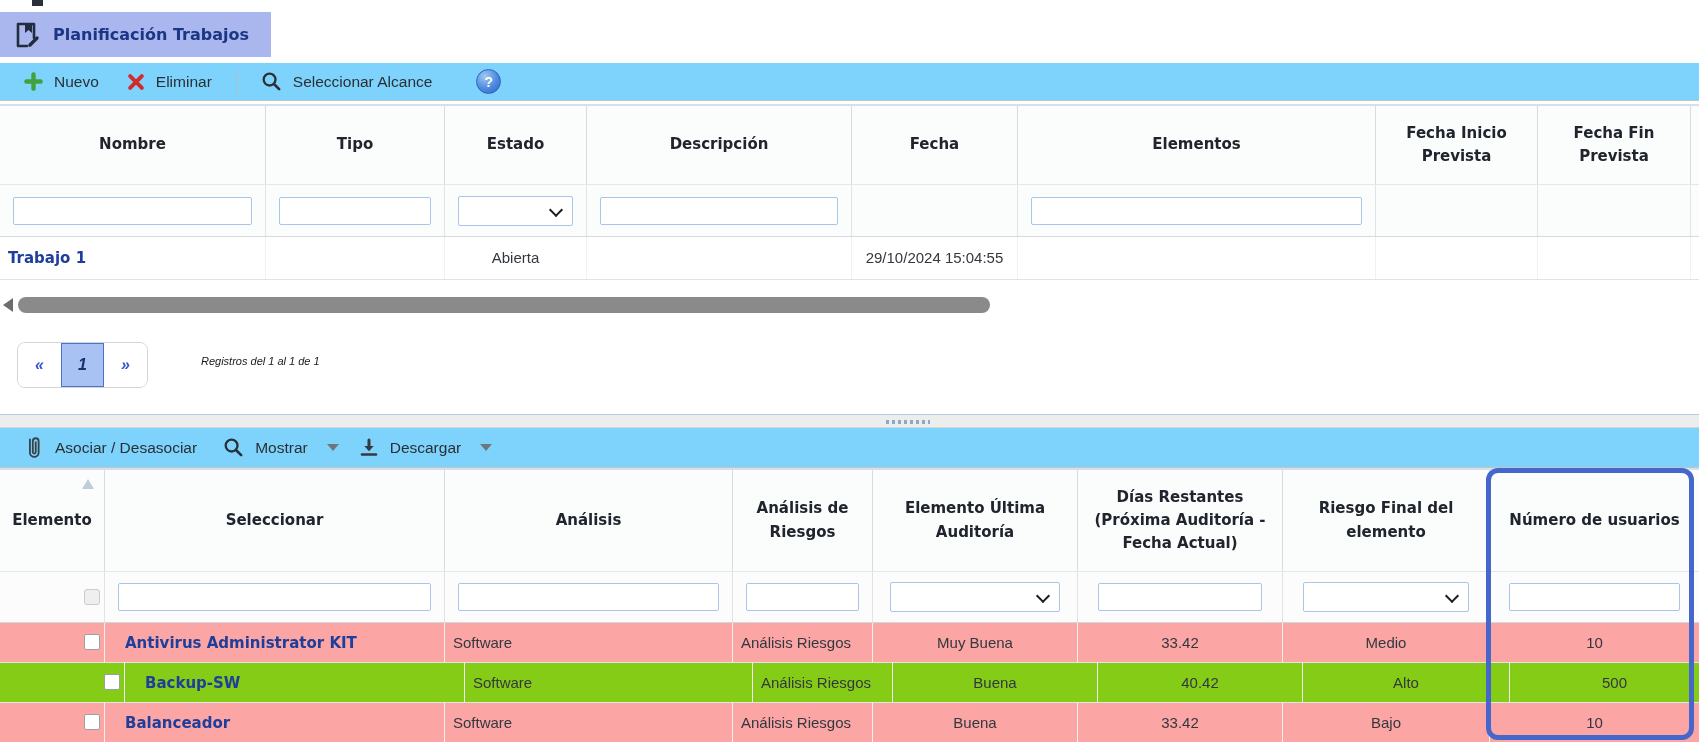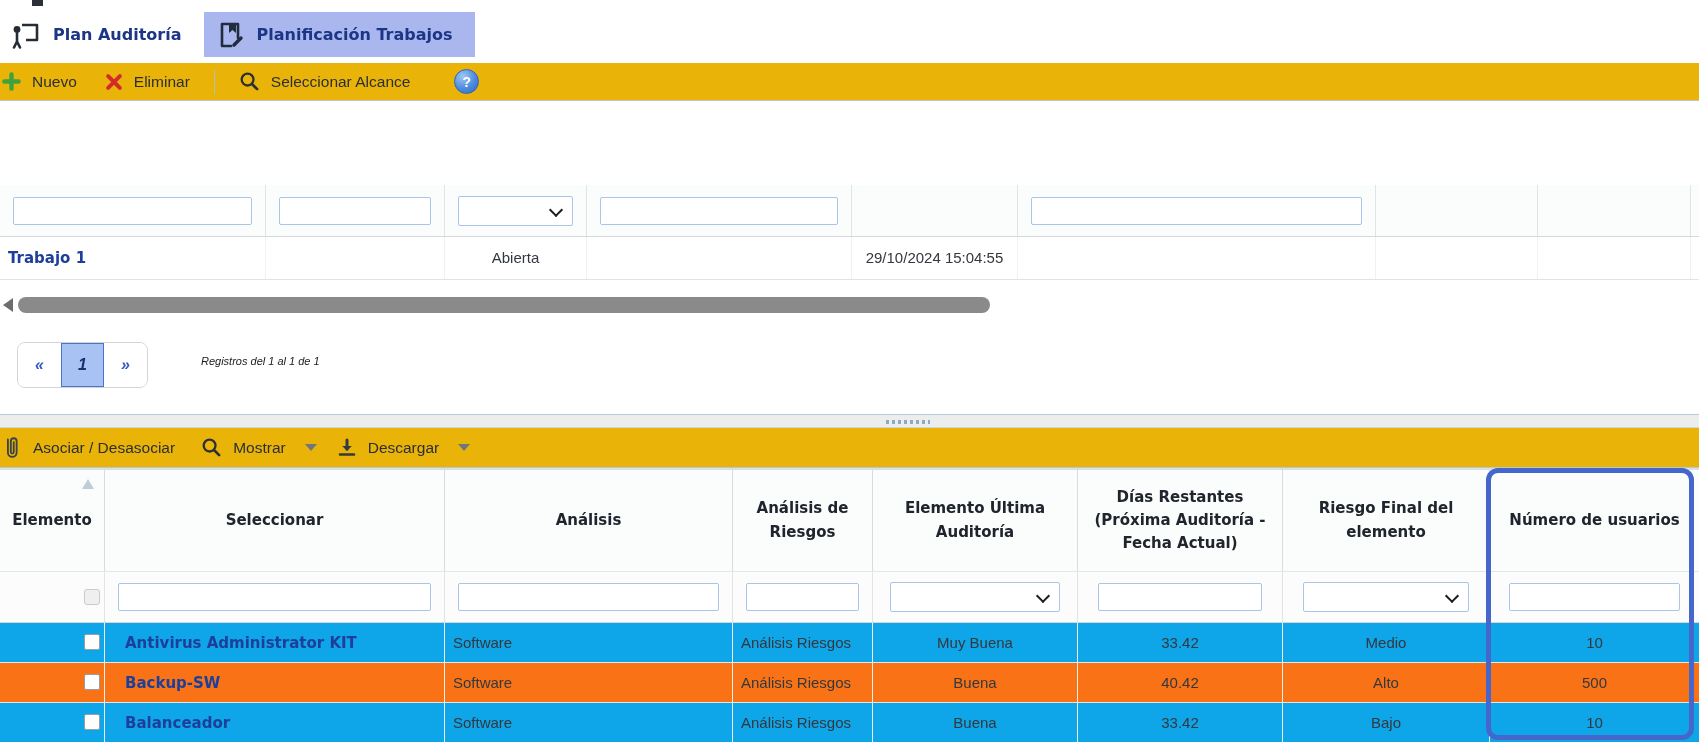--- a/index.html
+++ b/index.html
@@ -11,22 +11,22 @@
   .fragment{left:32px;top:0;width:11px;height:6px;background:#2b3038;}
 
   
   .tabs{left:0;top:12px;height:45px;display:flex;align-items:stretch;}
   .tab{display:flex;align-items:center;gap:11px;padding:0 22px 0 10px;cursor:pointer;}
   .tab .tlabel{font-family:"DejaVu Sans",sans-serif;font-weight:bold;font-size:16px;color:#1c3585;}
   .tab.selected{background:#a9b7ee;}
   .tab-ico{width:32px;height:32px;display:block;}
 
   
-  .toolbar{left:0;width:1699px;background:#eab308;border-bottom:1px solid #c0c6c6;
-           display:flex;align-items:center;padding-left:2px;box-sizing:border-box;gap:14px;}
+  .toolbar{left:0;width:1699px;background:#7dd3fc;border-bottom:1px solid #c0c6c6;
+           display:flex;align-items:center;padding-left:24px;box-sizing:border-box;gap:14px;}
   .toolbar1{top:63px;height:38px;}
   .toolbar2{top:428px;height:40px;}
   .tb-btn{display:flex;align-items:center;gap:11px;cursor:pointer;color:#2b2f35;font-size:15.5px;background:none;border:none;font-family:inherit;padding:0;}
   .tb-sep{width:1px;height:24px;background:#b7bdbd;margin:0 10px;}
   .help{width:23px;height:23px;border-radius:50%;margin-left:30px;
         background:radial-gradient(circle at 35% 28%, #9ec9f2, #4d8ade 55%, #2f66be);
         border:1px solid #2f66be;color:#fff;font-weight:bold;font-size:14px;
         display:flex;align-items:center;justify-content:center;cursor:pointer;}
   .caret{width:0;height:0;border-left:6px solid transparent;border-right:6px solid transparent;
          border-top:7px solid #6e787c;margin-left:8px;}
@@ -83,23 +83,23 @@
   .splitter{left:0;top:414px;width:1699px;height:14px;background:#eceeee;
             border-top:1px solid #b3cbdd;border-bottom:1px solid #d2d6d6;box-sizing:border-box;}
   .split-dots{position:absolute;left:886px;top:5px;width:44px;height:4px;cursor:row-resize;
             background:repeating-linear-gradient(90deg,#8ca9c6 0 3px,transparent 3px 6px);}
 
   
   .t2-head{left:0;top:468px;width:1699px;height:104px;border-top:2px solid #d5e1ea;
            background:#fbfcfc;border-bottom:1px solid #e3e7ea;box-sizing:border-box;}
   .t2-filter{left:0;top:572px;width:1699px;height:51px;background:#fcfcfc;
            border-bottom:1px solid #d4d7da;box-sizing:border-box;}
-  .t2-row{width:1699px;height:40px;background:#0ea5e9;border-bottom:1px solid #e2e5e7;
+  .t2-row{width:1699px;height:40px;background:#fca5a5;border-bottom:1px solid #e2e5e7;
            box-sizing:border-box;line-height:39px;}
-  .t2-row.alt{background:#f97316;}
+  .t2-row.alt{background:#84cc16;padding-left:20px;}
   .t2r1{left:0;top:623px;} .t2r2{left:0;top:663px;} .t2r3{left:0;top:703px;}
   .sort-asc{position:absolute;right:10px;top:9px;width:0;height:0;
             border-left:6px solid transparent;border-right:6px solid transparent;
             border-bottom:10px solid #c0ccd8;}
   .cb{appearance:none;-webkit-appearance:none;width:16px;height:16px;border:1px solid #999fa4;
       border-radius:2px;background:#fff;margin:0;cursor:pointer;}
   .cb.dis{background:#efefef;border-color:#c9cbcc;border-radius:3px;}
   .cb-pos{position:absolute;left:84px;}
   .clip{display:block;width:100%;overflow:hidden;white-space:nowrap;padding-left:8px;box-sizing:border-box;}
 
@@ -108,28 +108,20 @@
           border-radius:12px;box-sizing:border-box;pointer-events:none;z-index:9;}
 </style>
 </head>
 <body>
 
 <div class="screen">
 
   <div class="abs fragment"></div>
 
   <div class="abs tabs">
-    <div class="tab">
-      <svg class="tab-ico" viewBox="0 0 32 32">
-        <path d="M12 6 h15 v15 h-11" fill="none" stroke="#262c36" stroke-width="2.6" stroke-linejoin="round"></path>
-        <circle cx="7" cy="10.5" r="3.4" fill="#262c36"></circle>
-        <path d="M7 14.5 v8 M7 22.5 l-3 6 M7 22.5 l3 6" fill="none" stroke="#262c36" stroke-width="2.6" stroke-linecap="round"></path>
-      </svg>
-      <span class="tlabel">Plan Auditoría</span>
-    </div>
     <div class="tab selected">
       <svg class="tab-ico" viewBox="0 0 32 32">
         <path d="M8 5 h16 v14 M8 5 v22 h9" fill="none" stroke="#222c3e" stroke-width="2.6" stroke-linecap="round" stroke-linejoin="round"></path>
         <path d="M15 5 v9 l3.5-3 3.5 3 V5 z" fill="#222c3e"></path>
         <path d="M20 26 l7-7" stroke="#222c3e" stroke-width="3.4" stroke-linecap="round"></path>
         <path d="M18.5 27.5 l1.2-3 2 2 z" fill="#222c3e"></path>
       </svg>
       <span class="tlabel">Planificación Trabajos</span>
     </div>
   </div>
@@ -153,20 +145,31 @@
         <circle cx="9" cy="9" r="6.2" fill="none" stroke="#2b3036" stroke-width="2.4"></circle>
         <path d="M13.6 13.6 L19 19" stroke="#2b3036" stroke-width="2.8" stroke-linecap="round"></path>
       </svg>
       <span>Seleccionar Alcance</span>
     </button>
     <div class="help">
       <span>?</span>
     </div>
   </div>
 
+  <div class="abs grid t1-grid t1-head">
+    <div class="hc">Nombre</div>
+    <div class="hc">Tipo</div>
+    <div class="hc">Estado</div>
+    <div class="hc">Descripción</div>
+    <div class="hc">Fecha</div>
+    <div class="hc">Elementos</div>
+    <div class="hc">Fecha Inicio Prevista</div>
+    <div class="hc">Fecha Fin Prevista</div>
+    <div class="hc"></div>
+  </div>
 
   <div class="abs grid t1-grid t1-filter">
     <div class="fcell">
         <input class="finput" style="">
       </div>
     <div class="fcell">
         <input class="finput" style="">
       </div>
     <div class="fcell">
       <div class="selwrap">

